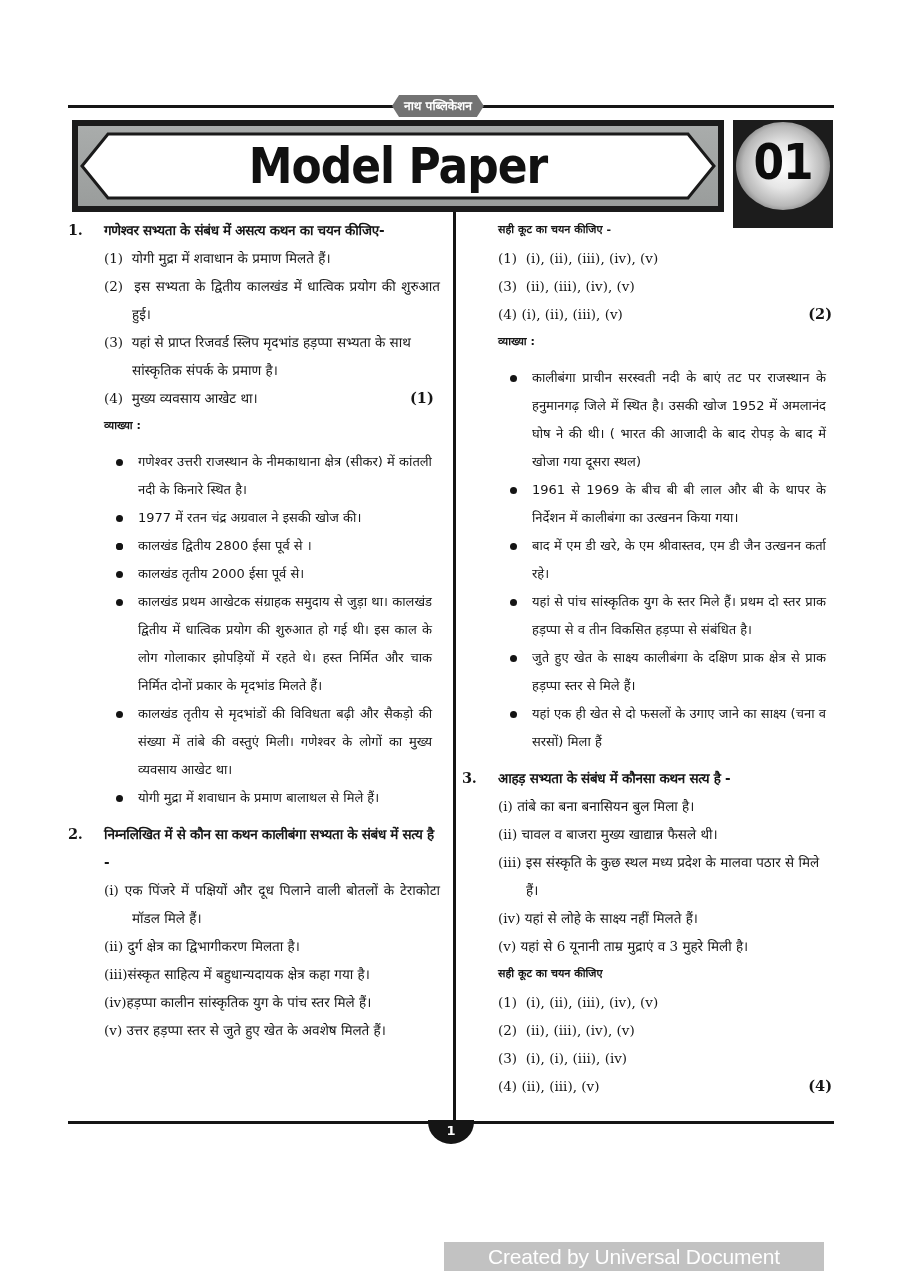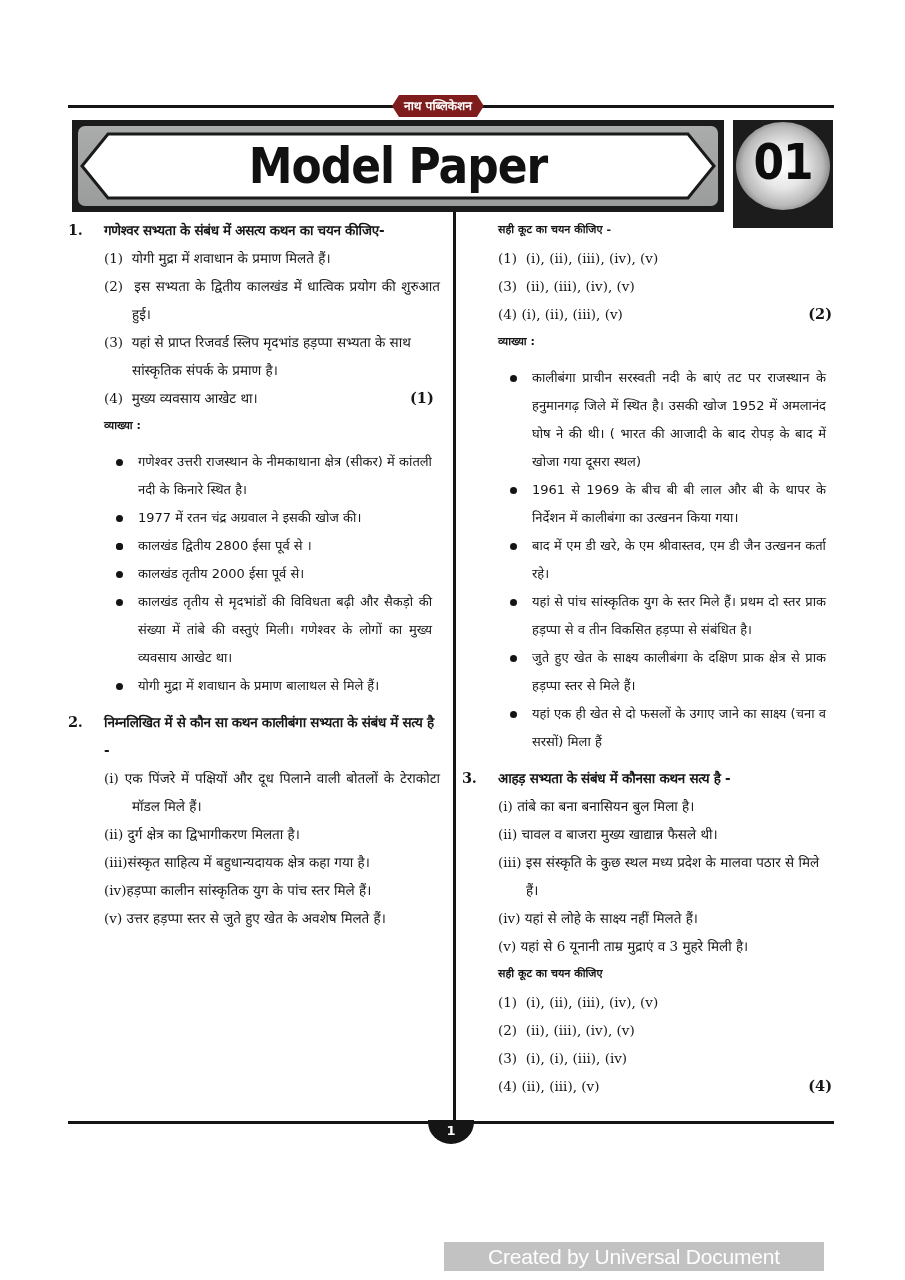--- a/index.html
+++ b/index.html
@@ -23,21 +23,21 @@
       width: 766px;
       height: 3px;
       background: #151515;
     }
     .publisher-tag {
       position: absolute;
       left: 392px;
       top: 95px;
       height: 22px;
       padding: 0 12px;
-      background: #7f1d1d;
+      background: #737373;
       color: #ffffff;
       font-family: "DejaVu Sans", sans-serif;
       font-size: 12px;
       font-weight: bold;
       line-height: 22px;
       clip-path: polygon(7px 0, calc(100% - 7px) 0, 100% 50%, calc(100% - 7px) 100%, 7px 100%, 0 50%);
     }
     .banner {
       position: absolute;
       left: 72px;
@@ -46,21 +46,20 @@
       height: 92px;
       background: #1b1b1b;
     }
     .banner-inner {
       position: absolute;
       left: 6px;
       top: 6px;
       right: 6px;
       bottom: 6px;
       background: linear-gradient(#a9acab, #9a9d9c);
-      border-radius: 7px;
     }
     .banner-arrow {
       position: absolute;
       left: 0;
       top: 0;
       width: 100%;
       height: 100%;
     }
     .banner-title {
       position: absolute;
@@ -263,20 +262,21 @@
     <span>(4)</span>&nbsp;&nbsp;<span>मुख्य व्यवसाय आखेट था।</span>
     <span class="ans">(1)</span>
   </div>
   <div class="sub-head">व्याख्या :</div>
   <ul class="bullets">
     <li><span class="dot"></span><span>गणेश्वर उत्तरी राजस्थान के नीमकाथाना क्षेत्र (सीकर) में कांतली नदी के किनारे स्थित है।</span></li>
     <li><span class="dot"></span><span>1977 में रतन चंद्र अग्रवाल ने इसकी खोज की।</span></li>
     <li><span class="dot"></span></li>
     <li><span class="dot"></span><span>कालखंड द्वितीय 2800 ईसा पूर्व से ।</span></li>
     <li><span class="dot"></span><span>कालखंड तृतीय 2000 ईसा पूर्व से।</span></li>
+    <li><span class="dot"></span><span>कालखंड प्रथम आखेटक संग्राहक समुदाय से जुड़ा था। कालखंड द्वितीय में धात्विक प्रयोग की शुरुआत हो गई थी। इस काल के लोग गोलाकार झोपड़ियों में रहते थे। हस्त निर्मित और चाक निर्मित दोनों प्रकार के मृदभांड मिलते हैं।</span></li>
     <li><span class="dot"></span><span>कालखंड तृतीय से मृदभांडों की विविधता बढ़ी और सैकड़ो की संख्या में तांबे की वस्तुएं मिली। गणेश्वर के लोगों का मुख्य व्यवसाय आखेट था।</span></li>
     <li><span class="dot"></span><span>योगी मुद्रा में शवाधान के प्रमाण बालाथल से मिले हैं।</span></li>
   </ul>
 
   <div class="q-head">
     <span class="q-num">2.</span>
     <span>निम्नलिखित में से कौन सा कथन कालीबंगा सभ्यता के संबंध में सत्य है -</span>
   </div>
   <div class="opt hang" style="text-align:justify">
     <span>(i)</span>&nbsp;<span>एक पिंजरे में पक्षियों और दूध पिलाने वाली बोतलों के टेराकोटा मॉडल मिले हैं।</span>

